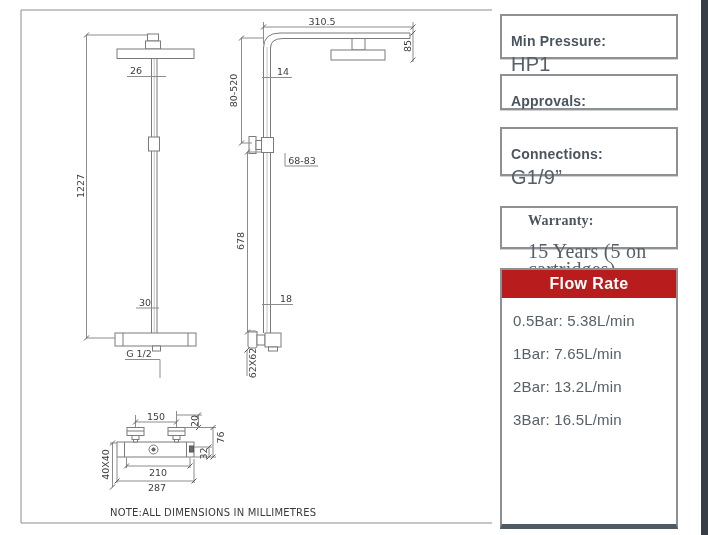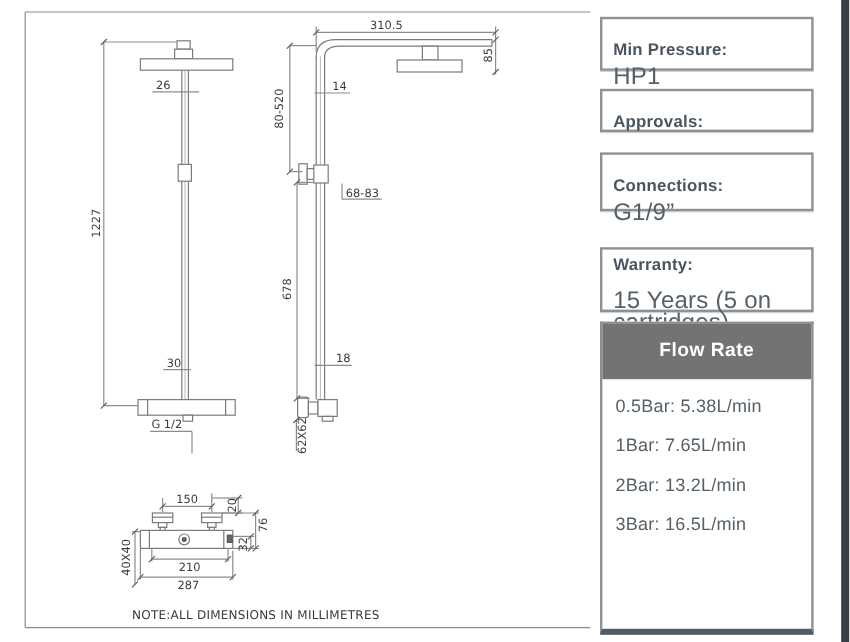--- a/index.html
+++ b/index.html
@@ -17,26 +17,26 @@
   .drawing text.note{font-size:10px;fill:#3a3a3a;letter-spacing:.2px;}
   
   .info-box{position:absolute;left:500px;width:178px;border:2px solid #8d9194;
             background:#fff;box-sizing:border-box;padding:16px 9px;
             box-shadow:0 1px 0 rgba(0,0,0,.18);}
   .info-label{font-size:14px;font-weight:700;color:#4b555f;letter-spacing:.2px;line-height:19px;}
   .info-value{font-size:20px;color:#566069;letter-spacing:.2px;line-height:18px;margin-top:4px;}
   .box-1{top:14px;height:45px;}
   .box-2{top:57px;height:36px;margin-top:17px;}
   .box-3{top:127px;height:49px;}
-  .box-4{top:206px;height:54px;padding:3px 9px;}
+  .box-4{top:206px;height:43px;padding:3px 26px;font-family:Liberation Serif, serif;}
   .box-4 .info-value{margin-top:12px;}
   .flow-box{position:absolute;left:500px;top:268px;width:178px;height:261px;
             border:2px solid #8d9194;border-bottom:5px solid #4e5a64;background:#fff;
             box-sizing:border-box;}
-  .flow-header{height:46px;background:#737373;color:#ffffff;font-size:16px;font-weight:700;
+  .flow-header{height:28px;background:#b91c1c;color:#ffffff;font-size:16px;font-weight:700;
                display:flex;align-items:center;justify-content:center;letter-spacing:.4px;}
   .flow-body{padding:6px 11px;}
   .flow-row{height:33px;display:flex;align-items:center;font-size:15px;color:#566069;
             letter-spacing:.2px;}
   
   .scrollbar{position:absolute;right:0;top:0;width:7px;height:535px;background:#383e45;}
 </style>
 </head>
 <body>
 

